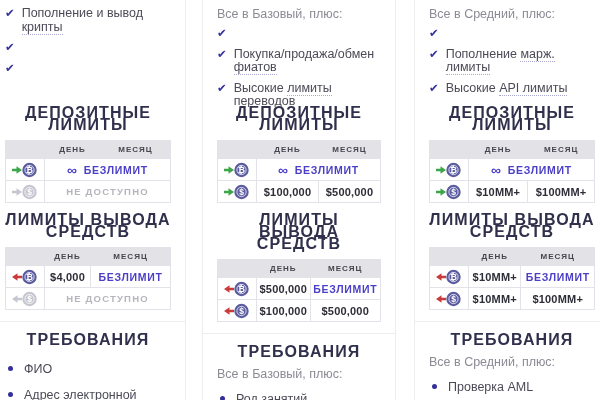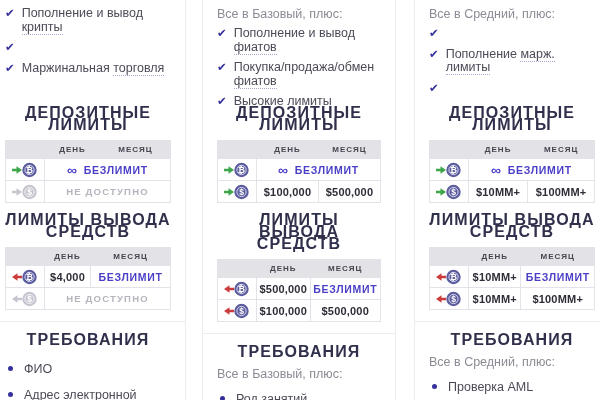--- a/index.html
+++ b/index.html
@@ -66,21 +66,20 @@
     <ul class="features">
       <li>
         <span class="check">✔</span>
         <span><span>Пополнение и вывод </span><span class="tip">крипты</span></span>
       </li>
       <li>
         <span class="check">✔</span>
       </li>
       <li>
         <span class="check">✔</span>
-        <span><span>Маржинальная </span><span class="tip">торговля</span></span>
       </li>
     </ul>
   </div>
 
   <h3 class="sec">ДЕПОЗИТНЫЕ ЛИМИТЫ</h3>
   <table class="lim">
     <colgroup>
         <col class="cic">
         <col>
         <col>
@@ -171,21 +170,20 @@
     </ul>
   </div>
 </div>
 
 <div class="card" id="card2">
   <div class="fblock">
     <p class="intro">Все в Базовый, плюс:</p>
     <ul class="features">
       <li>
         <span class="check">✔</span>
-        <span><span>Пополнение и вывод </span><span class="tip">фиатов</span></span>
       </li>
       <li>
         <span class="check">✔</span>
         <span><span>Покупка/продажа/обмен </span><span class="tip">фиатов</span></span>
       </li>
       <li>
         <span class="check">✔</span>
         <span><span>Высокие </span><span class="tip">лимиты переводов</span></span>
       </li>
 
@@ -295,20 +293,21 @@
     <ul class="features">
       <li>
         <span class="check">✔</span>
       </li>
       <li>
         <span class="check">✔</span>
         <span><span>Пополнение </span><span class="tip">марж. лимиты</span></span>
       </li>
       <li>
         <span class="check">✔</span>
+        <span><span>Высокие </span><span class="tip">API лимиты</span></span>
       </li>
 
     </ul>
   </div>
 
   <h3 class="sec">ДЕПОЗИТНЫЕ ЛИМИТЫ</h3>
   <table class="lim">
     <colgroup>
         <col class="cic">
         <col>

